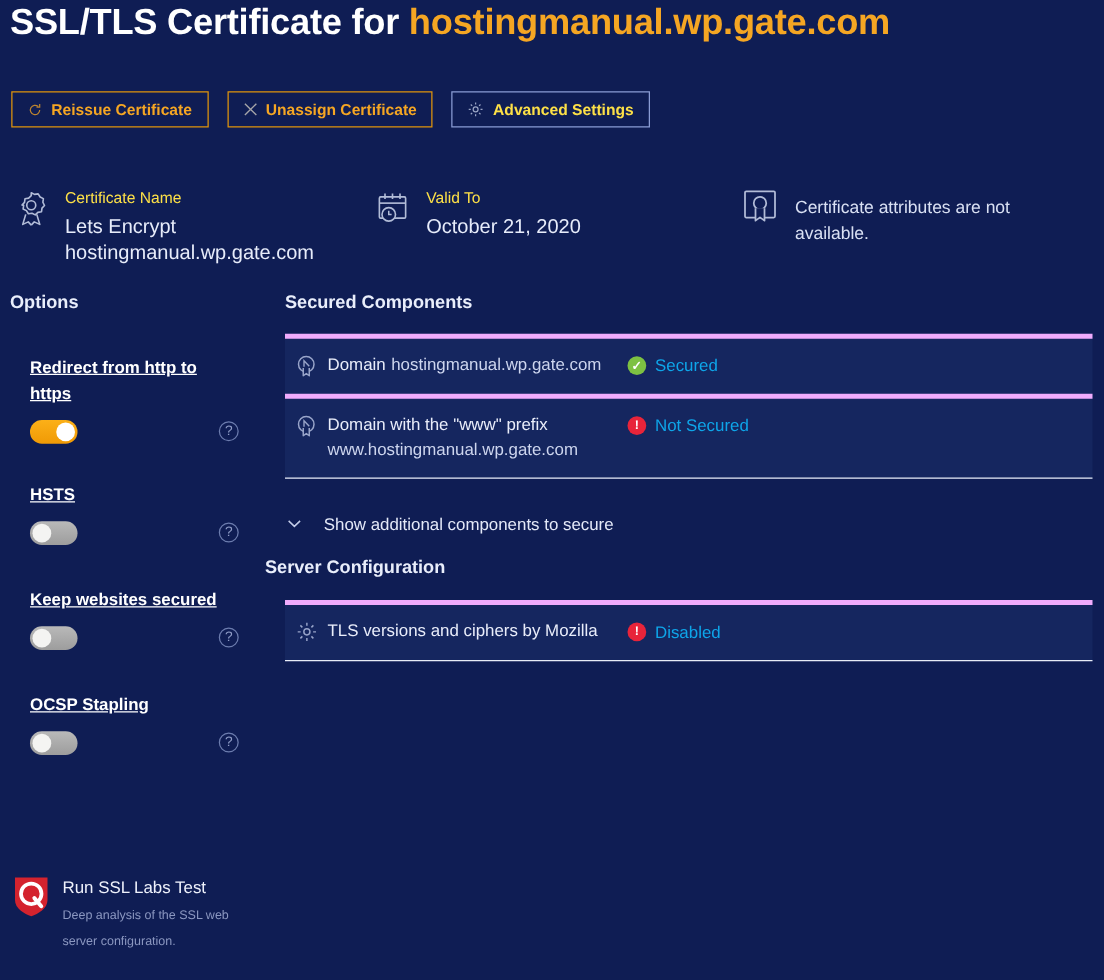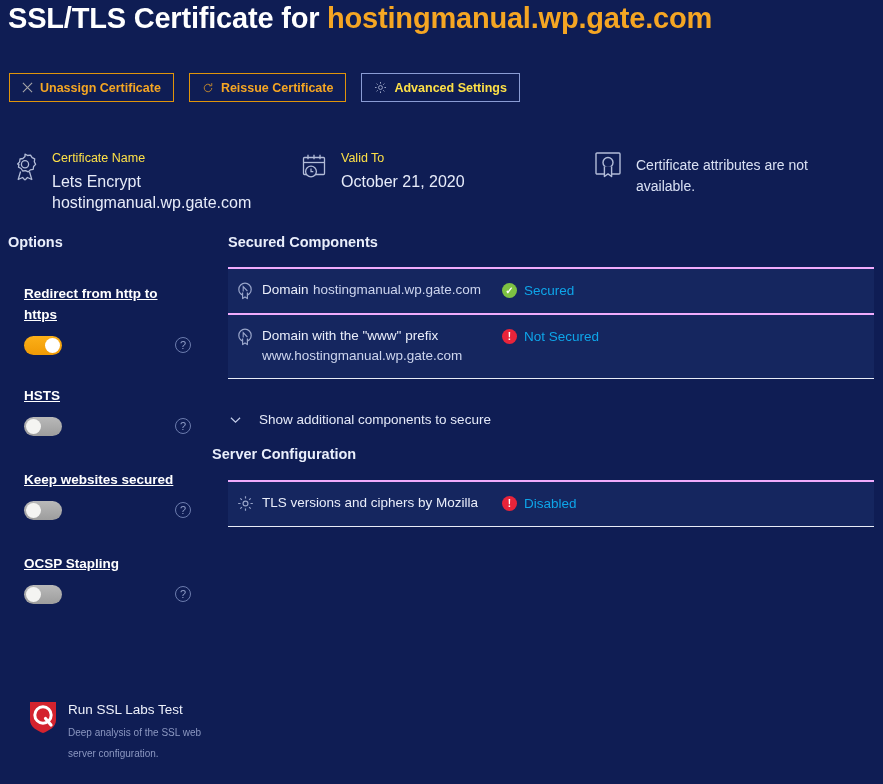--- a/index.html
+++ b/index.html
@@ -163,21 +163,21 @@
     font-size: 11px;
     line-height: 14px;
     text-align: center;
     cursor: pointer;
     flex: 0 0 auto;
   }
 
   
   .ssl-labs {
     position: absolute;
-    left: 28px;
+    left: 10px;
     top: 700px;
     display: flex;
     gap: 10px;
     width: 215px;
   }
   .ssl-labs-body { display: flex; flex-direction: column; }
   .ssl-labs-title {
     font-size: 13.5px;
     color: #eef1fb;
     line-height: 20px;
@@ -196,21 +196,21 @@
     position: absolute;
     left: 228px;
     width: 646px;
   }
   #secured-list { top: 267px; }
   #server-list  { top: 480px; }
 
   .row {
     position: relative;
     background: #15265f;
-    border-top: 2px solid #f0abfc;
+    border-top: 4px solid #f0abfc;
     display: flex;
     padding: 11px 0 12px 0;
   }
   .row:last-child { border-bottom: 1px solid #e8ecf7; }
 
   .row-ico {
     flex: 0 0 auto;
     width: 34px;
     display: flex;
     justify-content: center;
@@ -275,35 +275,35 @@
 <body>
 
 <div class="page-title">
   <span>SSL/TLS Certificate for </span><span class="domain-part">hostingmanual.wp.gate.com</span>
 </div>
 
 <div class="toolbar">
 
   <button class="tb-btn">
     <span class="tb-icon">
-      <svg width="11" height="11" viewBox="0 0 12 12">
-        <path d="M1 1l10 10M11 1L1 11" stroke="#d7d2c4" stroke-width="1.2" fill="none"></path>
-      </svg>
-    </span>
-    <span>Unassign Certificate</span>
-  </button>
-
-  <button class="tb-btn">
-    <span class="tb-icon">
       <svg width="12" height="12" viewBox="0 0 16 16">
         <path d="M13 8a5 5 0 1 1-1.6-3.7" fill="none" stroke="#f5a623" stroke-width="1.3"></path>
         <path d="M13 1.5V5H9.6" fill="none" stroke="#f5a623" stroke-width="1.3"></path>
       </svg>
     </span>
     <span>Reissue Certificate</span>
+  </button>
+
+  <button class="tb-btn">
+    <span class="tb-icon">
+      <svg width="11" height="11" viewBox="0 0 12 12">
+        <path d="M1 1l10 10M11 1L1 11" stroke="#d7d2c4" stroke-width="1.2" fill="none"></path>
+      </svg>
+    </span>
+    <span>Unassign Certificate</span>
   </button>
 
   <button class="tb-btn secondary">
     <span class="tb-icon">
       <svg width="13" height="13" viewBox="0 0 16 16">
         <circle cx="8" cy="8" r="2.4" fill="none" stroke="#c8d1ea" stroke-width="1.2"></circle>
         <path d="M8 1.2v2M8 12.8v2M1.2 8h2M12.8 8h2M3.2 3.2l1.4 1.4M11.4 11.4l1.4 1.4M12.8 3.2l-1.4 1.4M4.6 11.4l-1.4 1.4" stroke="#c8d1ea" stroke-width="1.2" fill="none"></path>
       </svg>
     </span>
     <span>Advanced Settings</span>

